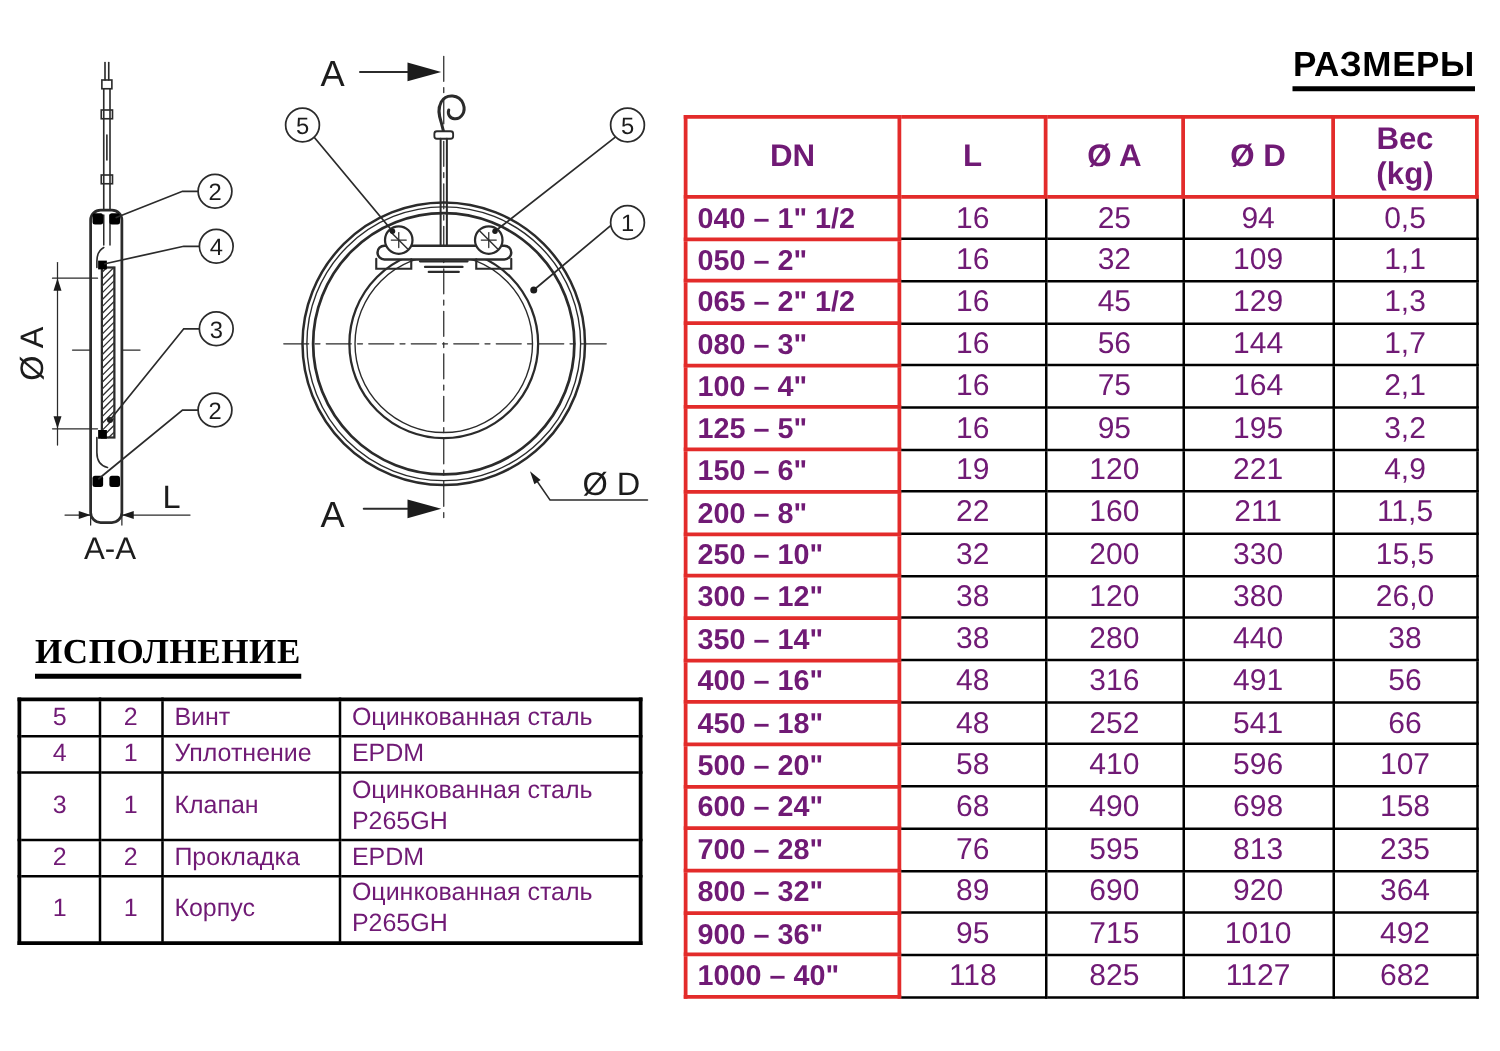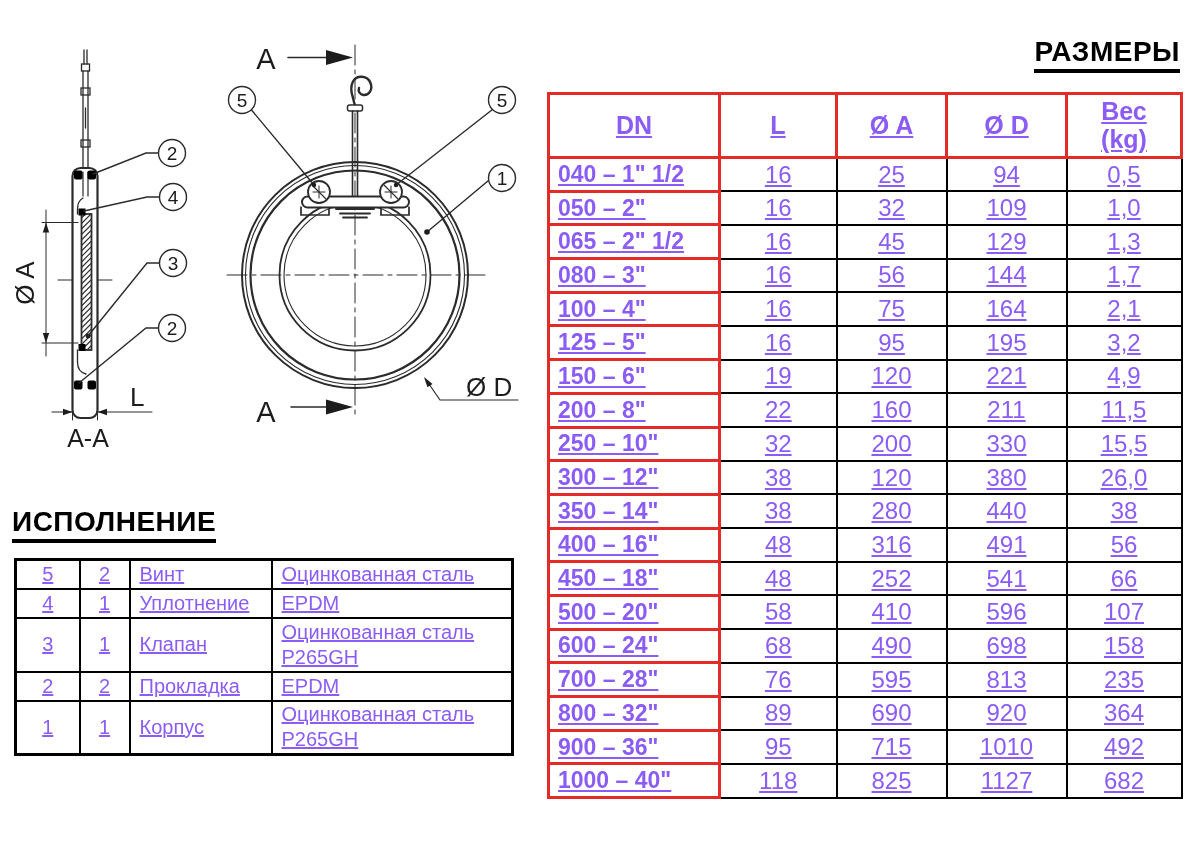--- a/index.html
+++ b/index.html
@@ -3,23 +3,23 @@
 <meta charset="utf-8">
 <style>
   :root { --accent:#e32b2a; --line:#000000; }
   * { margin:0; padding:0; box-sizing:border-box; }
   body { background:#ffffff; font-family:"Liberation Sans", sans-serif; }
   .page { position:relative; width:1200px; height:841px; background:#fff; overflow:hidden; }
 
   .title { position:absolute; font-weight:bold; font-size:28px; color:#000; letter-spacing:0.5px; }
   .title span { display:inline-block; border-bottom:4px solid #000; padding-bottom:1px; }
   .title.dims { left:547px; top:36px; width:633px; text-align:right; }
-  .title.exec { left:12px; top:506px; }
-
-  table { border-collapse:collapse; table-layout:fixed; color:#8b5cf6;text-decoration:underline; }
+  .title.exec { left:28px; top:506px;font-family:Liberation Serif, serif; }
+
+  table { border-collapse:collapse; table-layout:fixed; color:#701a75; }
 
   
   table.dims { position:absolute; left:547px; top:92px; width:633px; }
   table.dims th, table.dims td { border:2px solid var(--line); overflow:hidden; }
   table.dims thead tr { height:64px; }
   table.dims tbody tr { height:33.7px; }
   table.dims th { border:3px solid var(--accent); font-weight:bold; font-size:25px; text-align:center; white-space:pre-line; line-height:1.1; }
   table.dims td.dn-cell { border:3px solid var(--accent); font-weight:bold; font-size:23px; text-align:left; padding-left:8px; white-space:nowrap; }
   table.dims td.val-cell { font-size:24px; text-align:center; font-weight:normal; }
 
@@ -294,21 +294,21 @@
           <td class="val-cell">16</td>
           <td class="val-cell">25</td>
           <td class="val-cell">94</td>
           <td class="val-cell">0,5</td>
         </tr>
         <tr>
           <td class="dn-cell">050 – 2"</td>
           <td class="val-cell">16</td>
           <td class="val-cell">32</td>
           <td class="val-cell">109</td>
-          <td class="val-cell">1,0</td>
+          <td class="val-cell">1,1</td>
         </tr>
         <tr>
           <td class="dn-cell">065 – 2" 1/2</td>
           <td class="val-cell">16</td>
           <td class="val-cell">45</td>
           <td class="val-cell">129</td>
           <td class="val-cell">1,3</td>
         </tr>
         <tr>
           <td class="dn-cell">080 – 3"</td>

